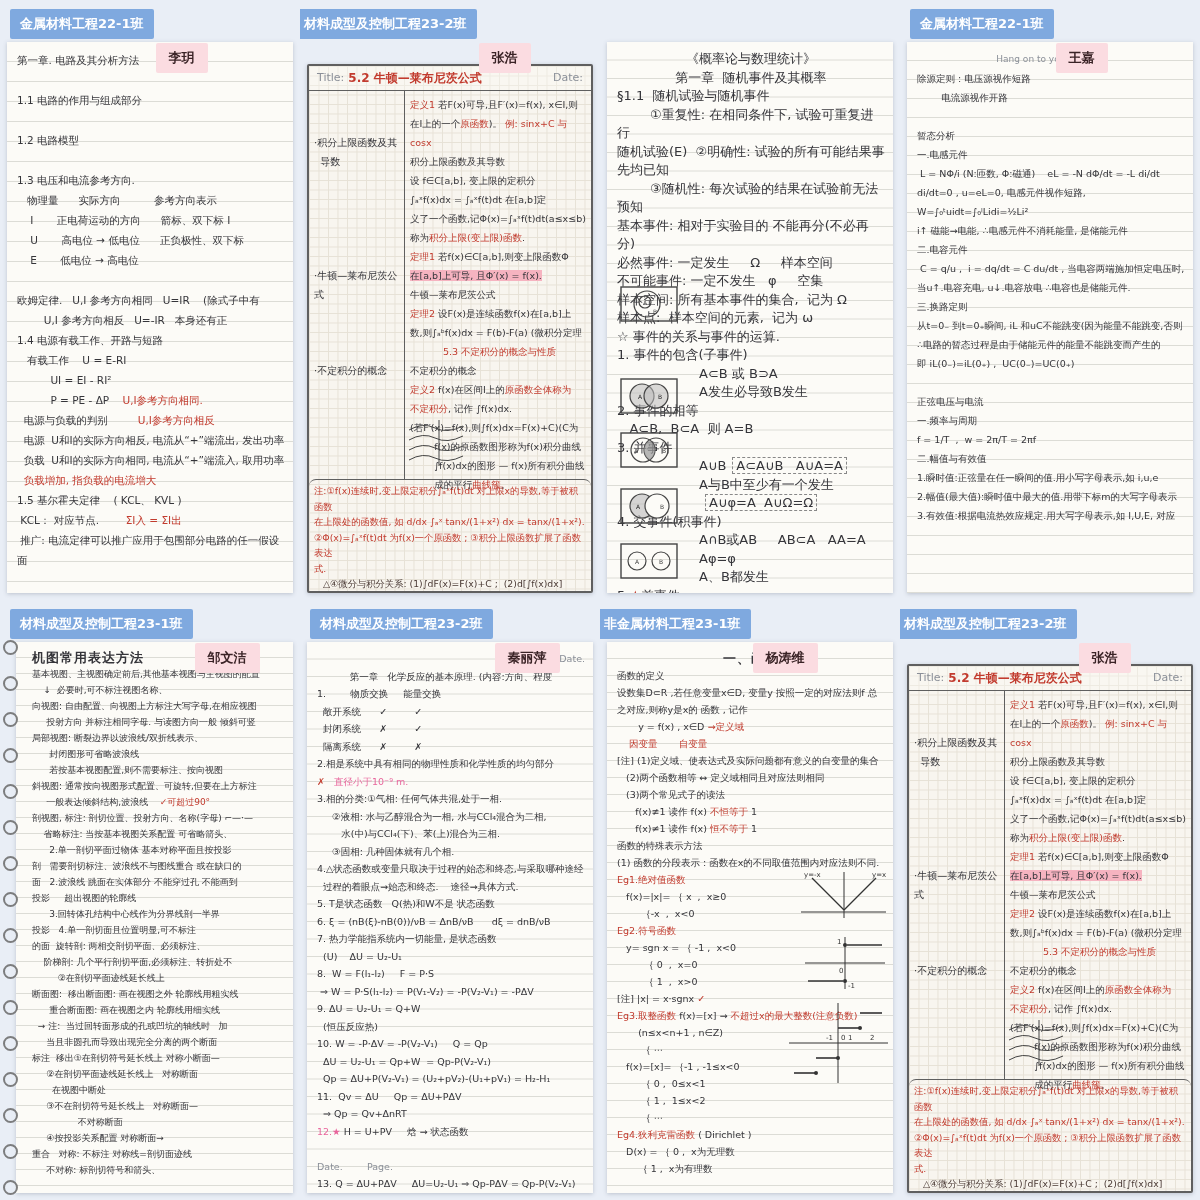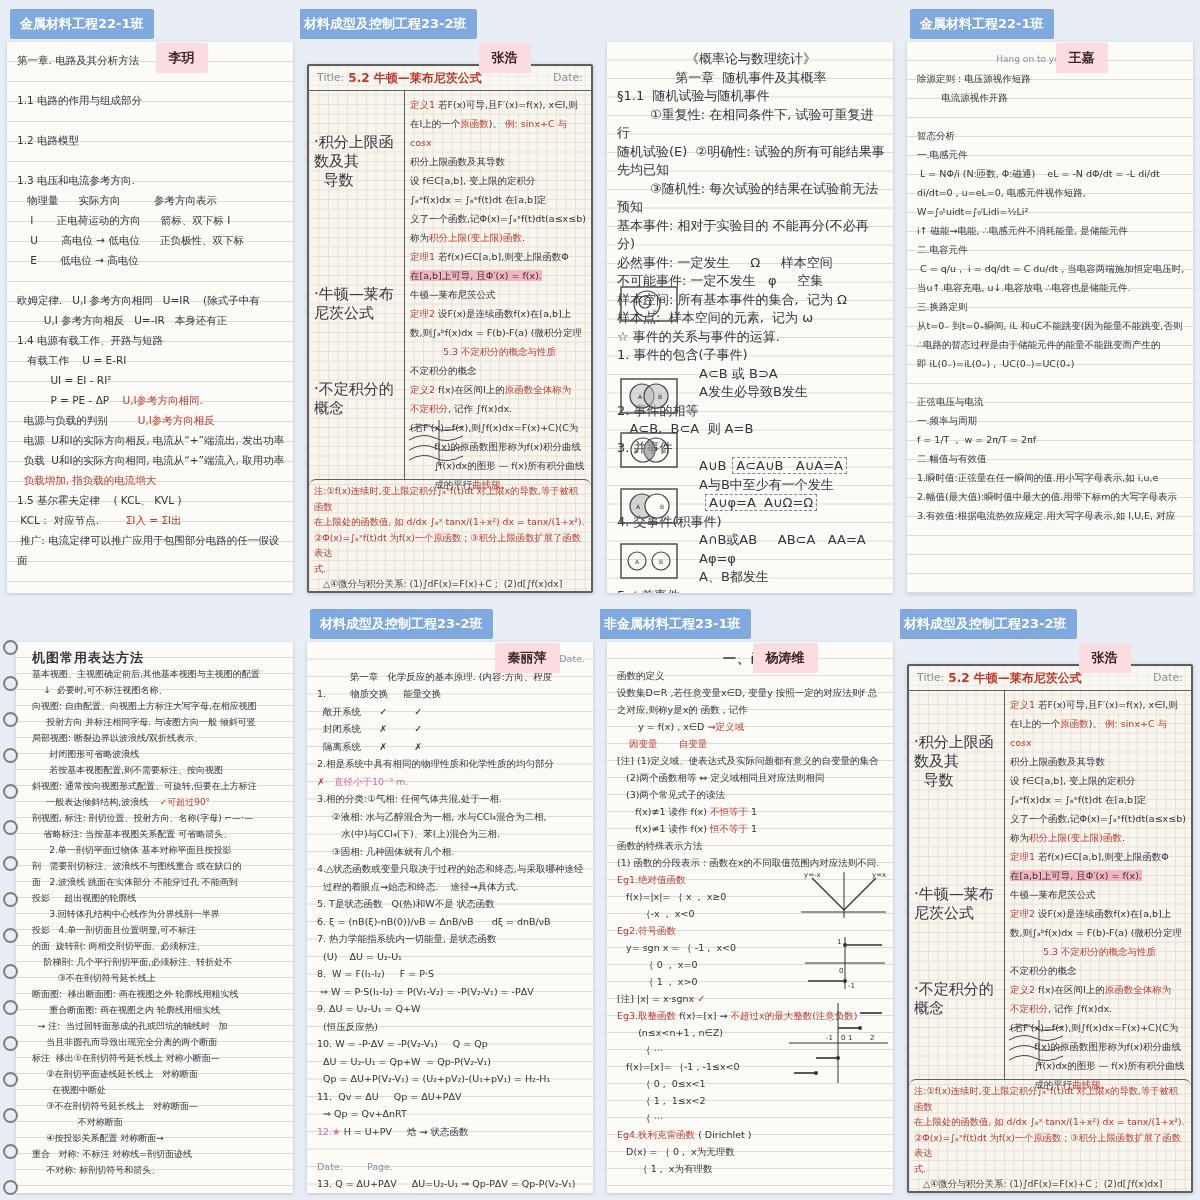--- a/index.html
+++ b/index.html
@@ -27,21 +27,21 @@
   .lh16{line-height:16px;font-size:9px;background-size:100% 16px;}
   .lh175{line-height:17.5px;font-size:9.5px;background-size:100% 17.5px;}
   .lh17{line-height:17px;font-size:9.5px;background-size:100% 17px;}
   
   .paper-grid{background:#f8f5ef;border:2px solid #5f5f5f;border-radius:2px;padding:0;top:64px;
     background-image:linear-gradient(#e7e1d6 1px,transparent 1px),linear-gradient(90deg,#e7e1d6 1px,transparent 1px);
     background-size:9.5px 9.5px;}
   .p2head{display:flex;align-items:center;border-bottom:1.5px solid #5f5f5f;padding:4px 8px;font-size:11px;line-height:16px;background:rgba(252,251,247,.35);}
   .p2head .titletext{color:#c23b2e;font-weight:bold;font-size:12px;margin-left:4px;flex:1;}
   .p2cols{display:flex;height:388px;}
-  .p2cue{width:88px;padding:4px 2px 0 5px;line-height:19px;font-size:15px;}
+  .p2cue{width:88px;padding:4px 2px 0 5px;line-height:19px;font-size:10px;}
   .p2main{flex:1;border-left:1.5px solid #5f5f5f;padding:4px 2px 0 5px;line-height:19px;font-size:9.5px;position:relative;}
   .p2note{border-top:1.5px solid #5f5f5f;padding:3px 5px;line-height:15.5px;font-size:9.3px;color:#c23b2e;border-radius:7px;}
   .p2note .blk{color:#4a3a35;}
   .sketch{position:absolute;}
   .ven{padding-left:82px;}
   .ring{display:block;width:11px;height:11px;border:2.2px solid #6a6a6a;border-radius:50%;background:#e9eef6;margin:0 0 21px 0;opacity:.85;}
   .rings{position:absolute;left:3px;top:40px;z-index:4;}
   svg text{font-family:"DejaVu Sans",sans-serif;}
 </style>
 </head>
@@ -250,20 +250,24 @@
           <div class="hl ">f = 1∕T  ,  w = 2π∕T = 2πf</div>
           <div class="hl ">二.幅值与有效值</div>
           <div class="hl ">1.瞬时值:正弦量在任一瞬间的值.用小写字母表示,如 i,u,e</div>
           <div class="hl ">2.幅值(最大值):瞬时值中最大的值.用带下标m的大写字母表示</div>
           <div class="hl ">3.有效值:根据电流热效应规定.用大写字母表示,如 I,U,E, 对应</div>
         </div>
     </div>
   </div>
 
   <div class="cell">
+    <div class="badges">
+      <span class="badge-class">材料成型及控制工程23-1班</span>
+      <span class="badge-name">邹文洁</span>
+    </div>
     <div class="rings">
       <span class="ring"></span>
         <span class="ring"></span>
         <span class="ring"></span>
         <span class="ring"></span>
       <span class="ring"></span>
         <span class="ring"></span>
         <span class="ring"></span>
         <span class="ring"></span>
       <span class="ring"></span>
@@ -289,21 +293,21 @@
         <div class="hl ">剖视图, 标注: 剖切位置、投射方向、名称(字母) ⌐—·—</div>
         <div class="hl ">    省略标注: 当按基本视图关系配置 可省略箭头、</div>
         <div class="hl ">      2.单一剖切平面过物体 基本对称平面且按投影</div>
         <div class="hl ">剖   需要剖切标注、波浪线不与图线重合 或在缺口的</div>
         <div class="hl ">面   2.波浪线 跳面在实体部分 不能穿过孔 不能画到</div>
         <div class="hl ">投影     超出视图的轮廓线</div>
         <div class="hl ">      3.回转体孔结构中心线作为分界线剖一半界</div>
         <div class="hl ">投影   4.单一剖切面且位置明显,可不标注</div>
         <div class="hl ">的面  旋转剖: 两相交剖切平面、必须标注、</div>
         <div class="hl ">    阶梯剖: 几个平行剖切平面,必须标注、转折处不</div>
-        <div class="hl ">         ③不在剖切符号延长线上</div>
+        <div class="hl ">         ②在剖切平面迹线延长线上</div>
         <div class="hl ">断面图:  移出断面图: 画在视图之外 轮廓线用粗实线</div>
         <div class="hl ">      重合断面图: 画在视图之内 轮廓线用细实线</div>
         <div class="hl ">  → 注:  当过回转面形成的孔或凹坑的轴线时   加</div>
         <div class="hl ">     当且非圆孔而导致出现完全分离的两个断面</div>
         <div class="hl ">标注  移出①在剖切符号延长线上 对称小断面—</div>
         <div class="hl ">     ②在剖切平面迹线延长线上   对称断面</div>
         <div class="hl ">       在视图中断处</div>
         <div class="hl ">     ③不在剖切符号延长线上   对称断面—</div>
         <div class="hl ">                不对称断面</div>
         <div class="hl ">     ④按投影关系配置 对称断面→</div>

